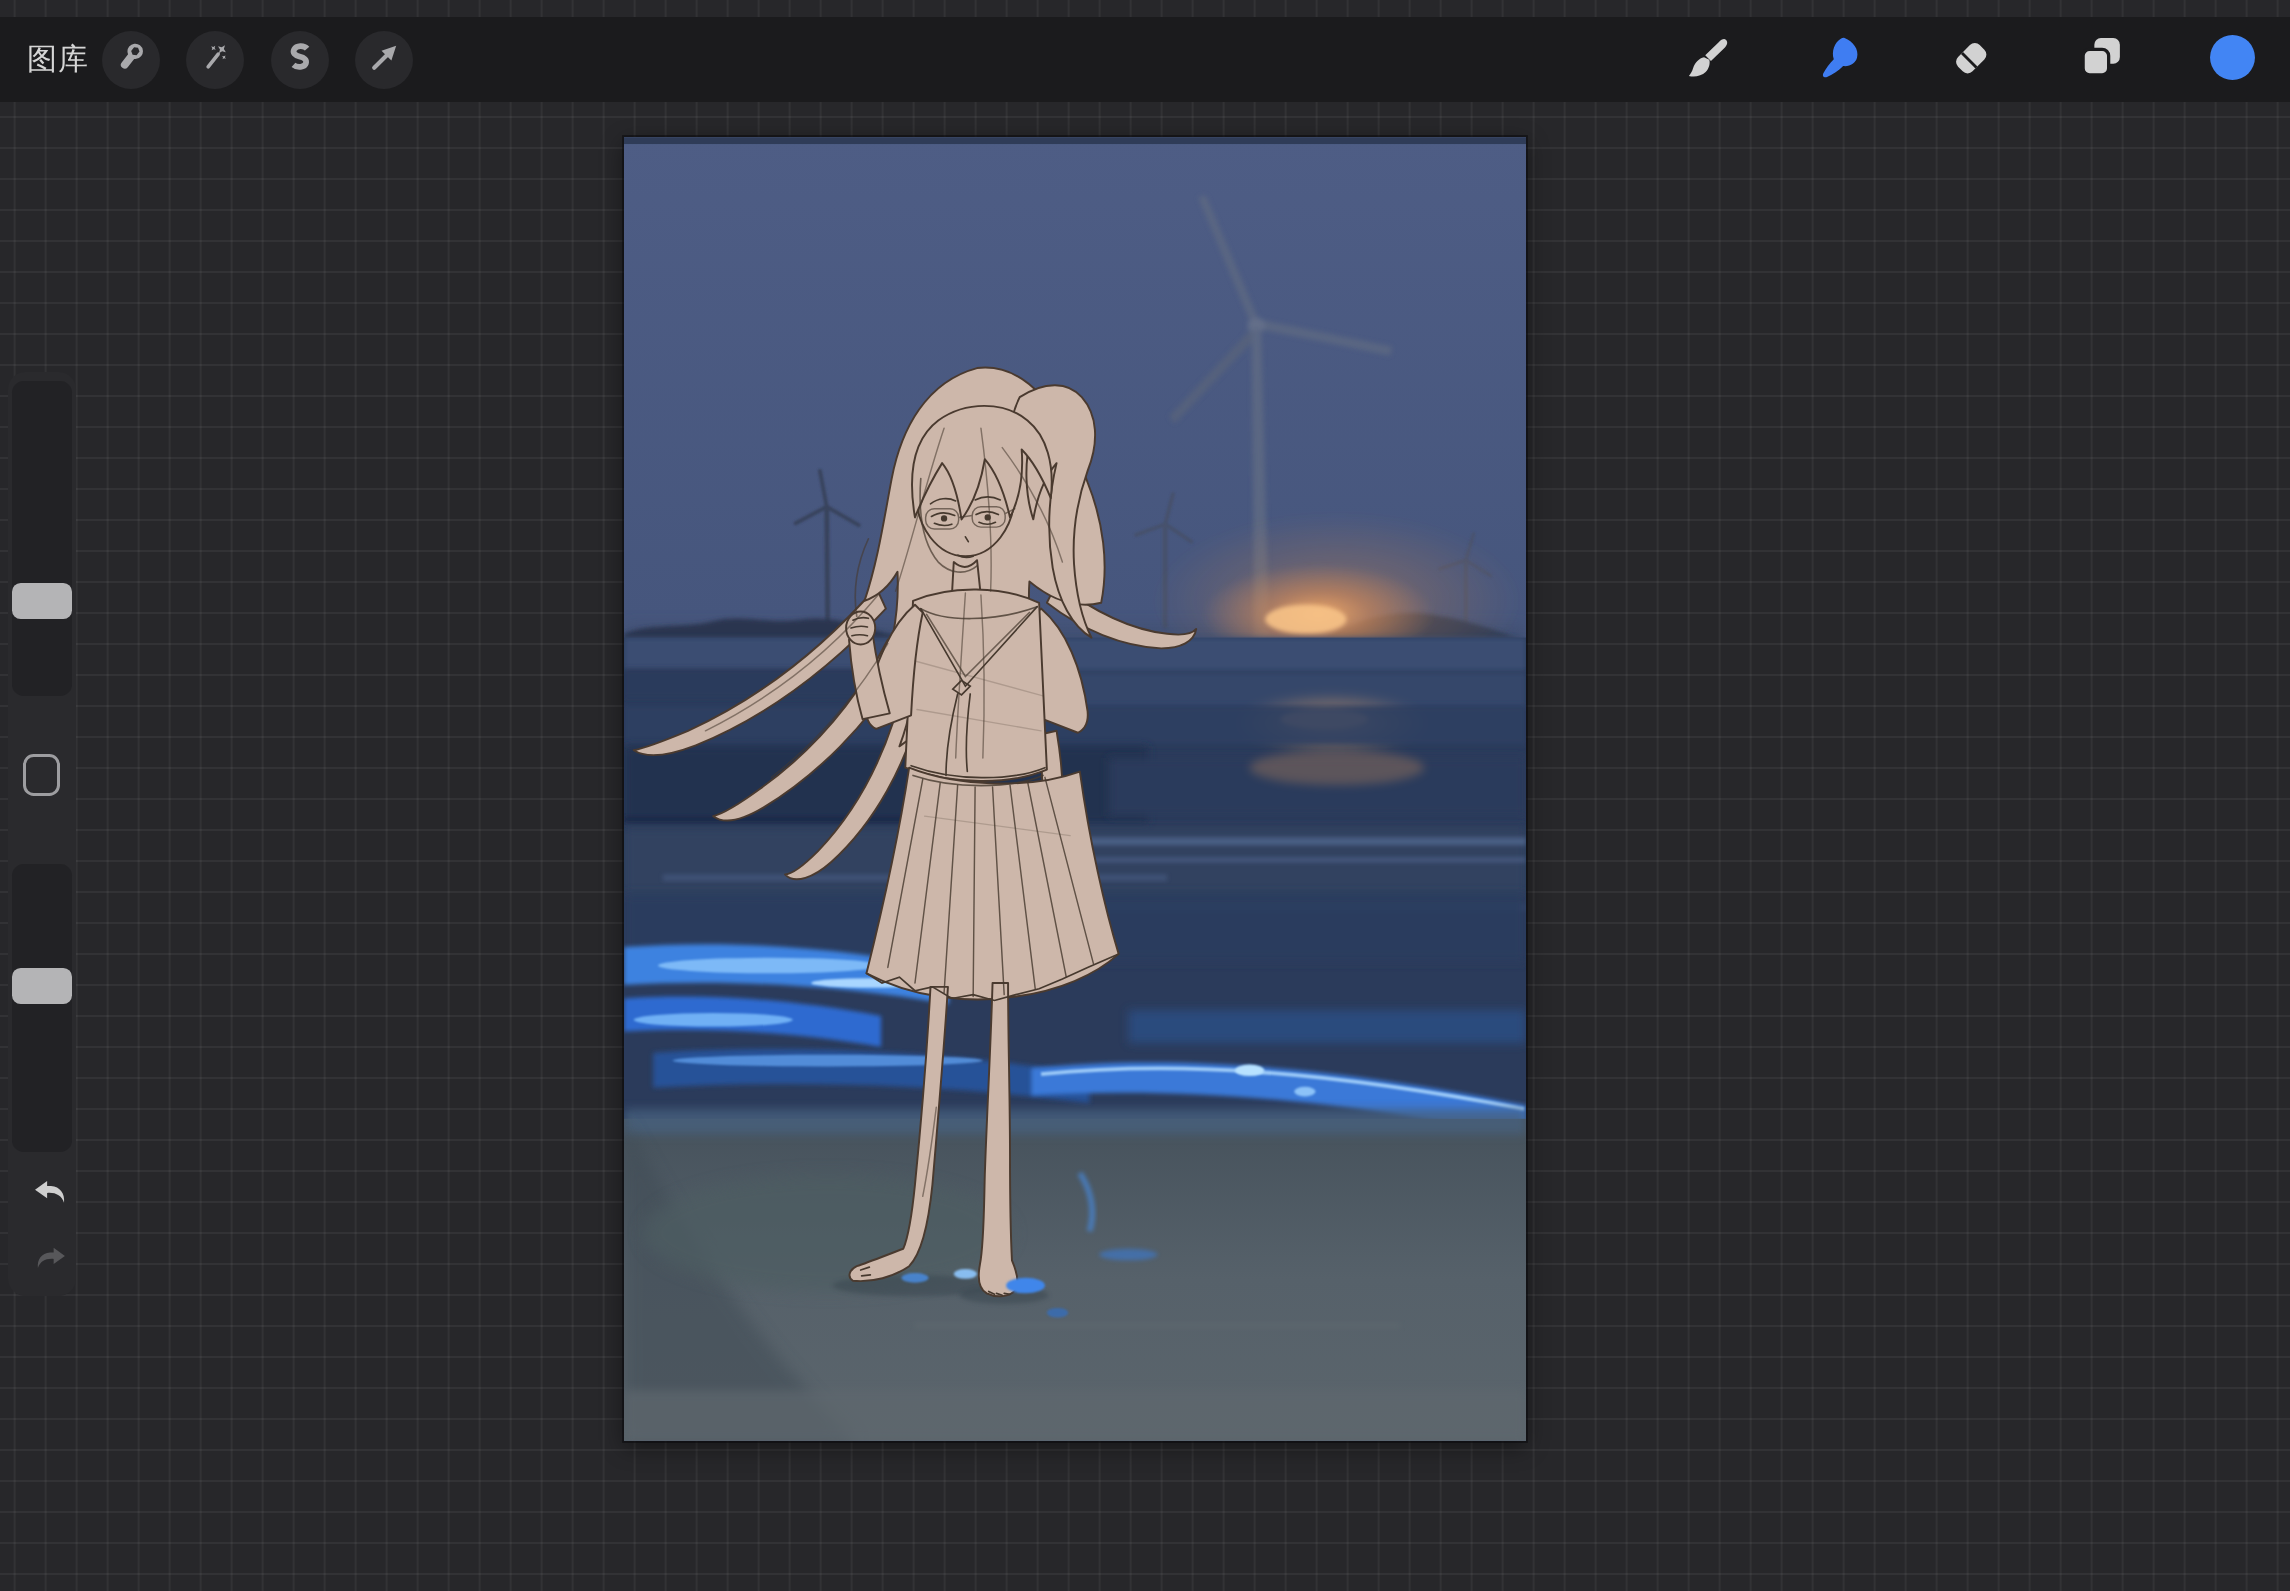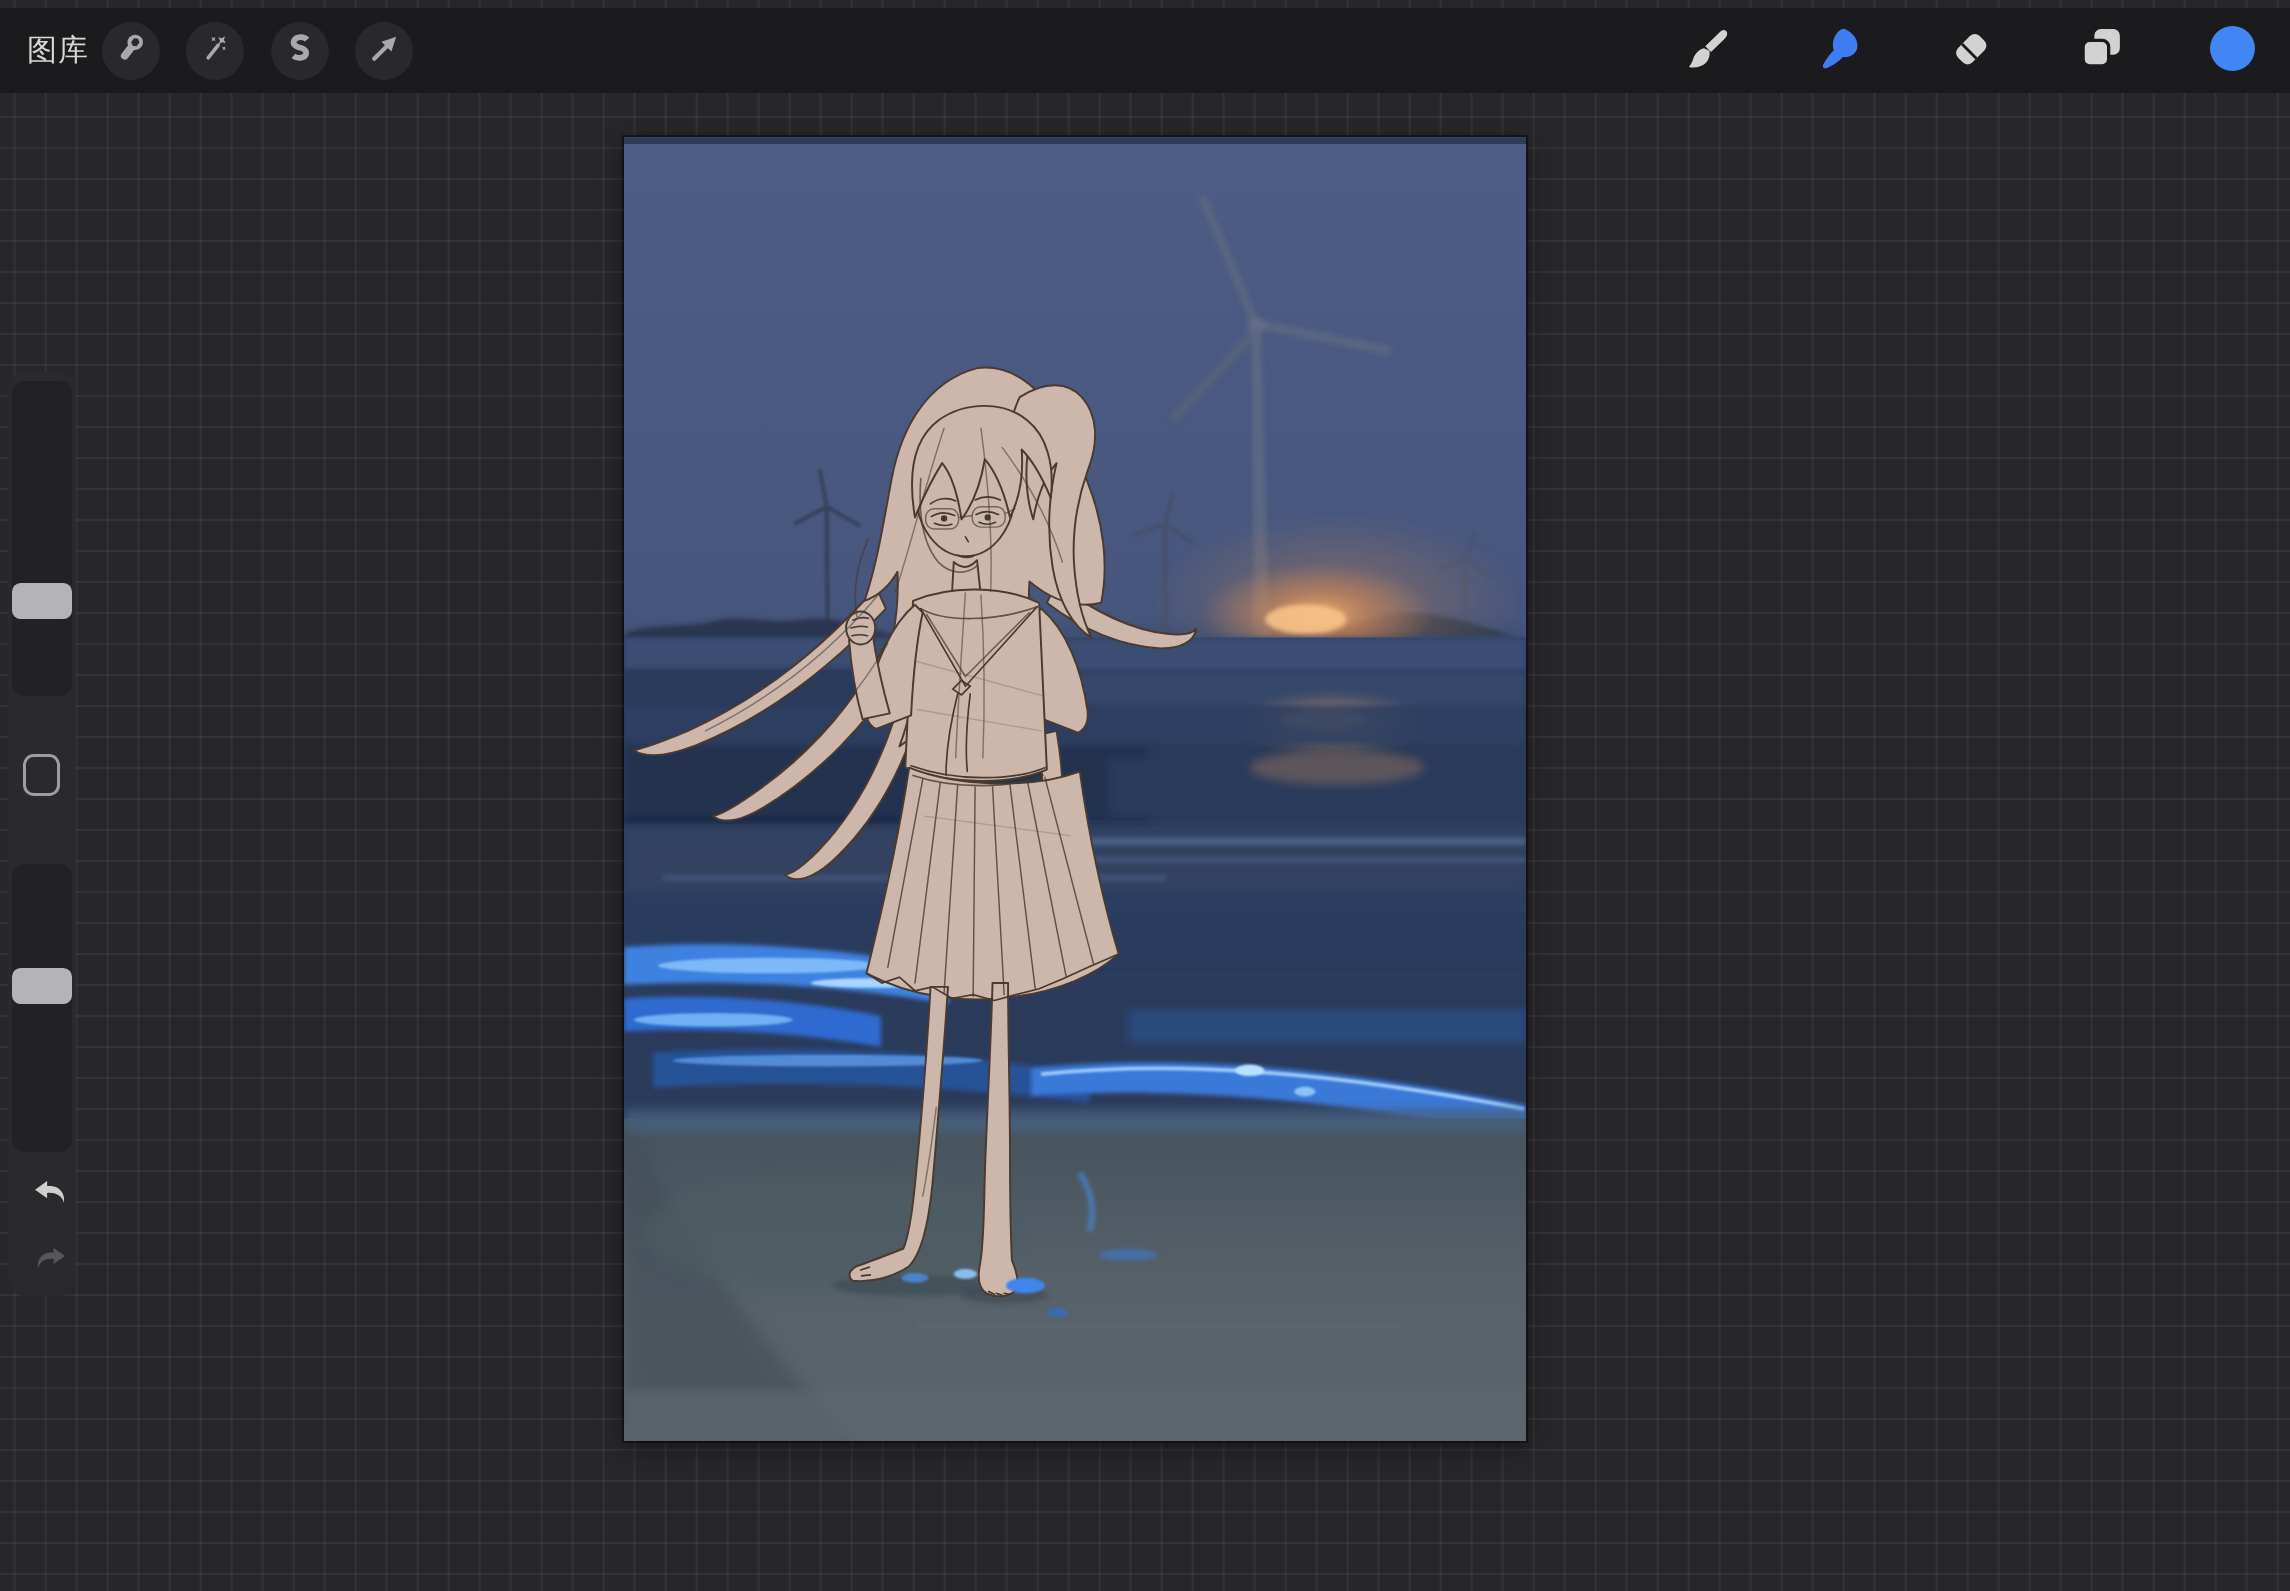--- a/index.html
+++ b/index.html
@@ -9,21 +9,21 @@
     background-color:#27272a;
     background-image:
       linear-gradient(rgba(255,255,255,0.05) 1.9px, transparent 1.9px),
       linear-gradient(90deg, rgba(255,255,255,0.05) 1.9px, transparent 1.9px);
     background-size:31px 31px;
     background-position:13.6px 85px;
     font-family:"Liberation Sans", "DejaVu Sans", sans-serif;
   }
   
   .topbar{
-    position:absolute;left:0;top:8px;width:2290px;height:85px;
+    position:absolute;left:0;top:17px;width:2290px;height:85px;
     background:#1b1b1d;z-index:30;
   }
   .gallery-btn{
     position:absolute;left:27px;top:0;height:85px;display:flex;align-items:center;
     color:#d6d6d6;font-size:30px;letter-spacing:1px;cursor:default;
   }
   .tool-circle{
     position:absolute;top:13.6px;width:58px;height:58px;border-radius:50%;
     background:#29292c;display:flex;align-items:center;justify-content:center;
   }

